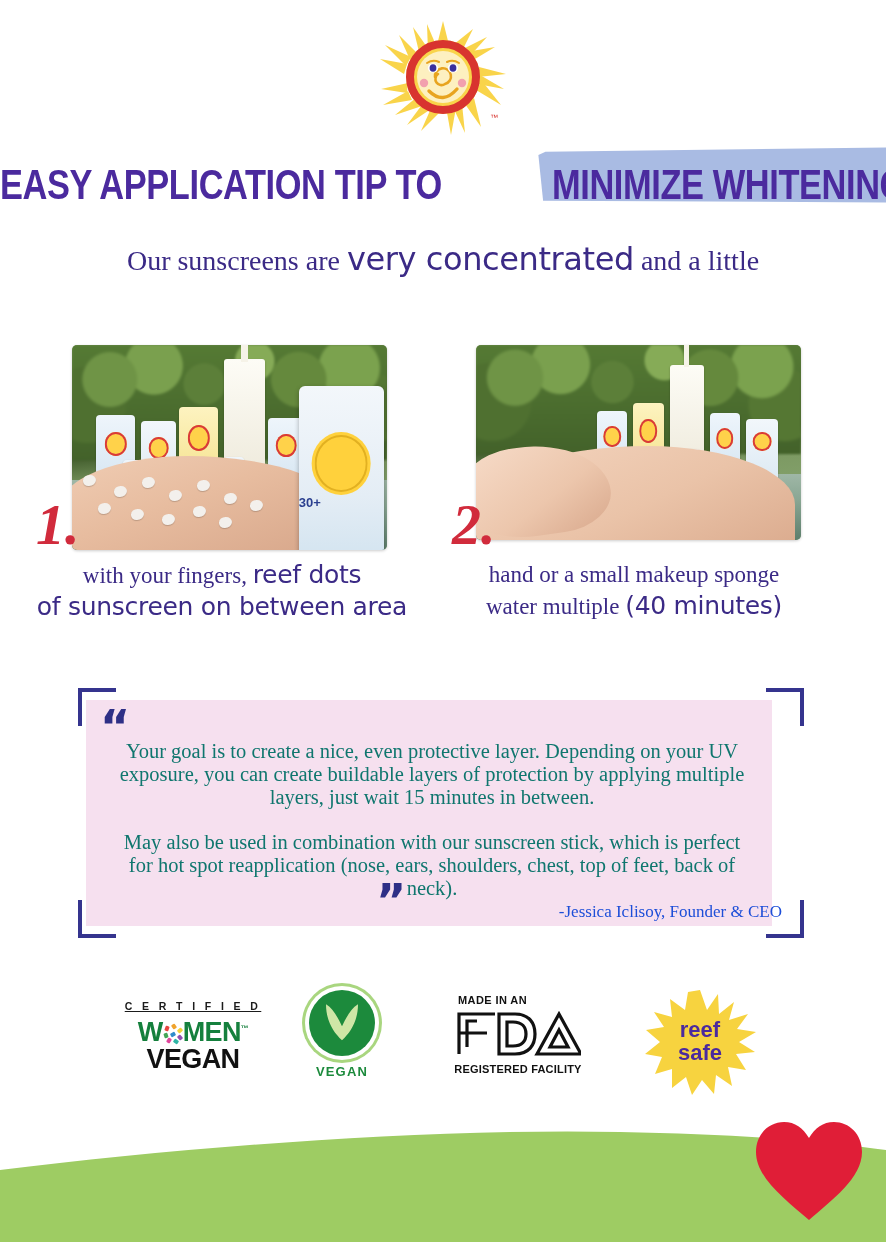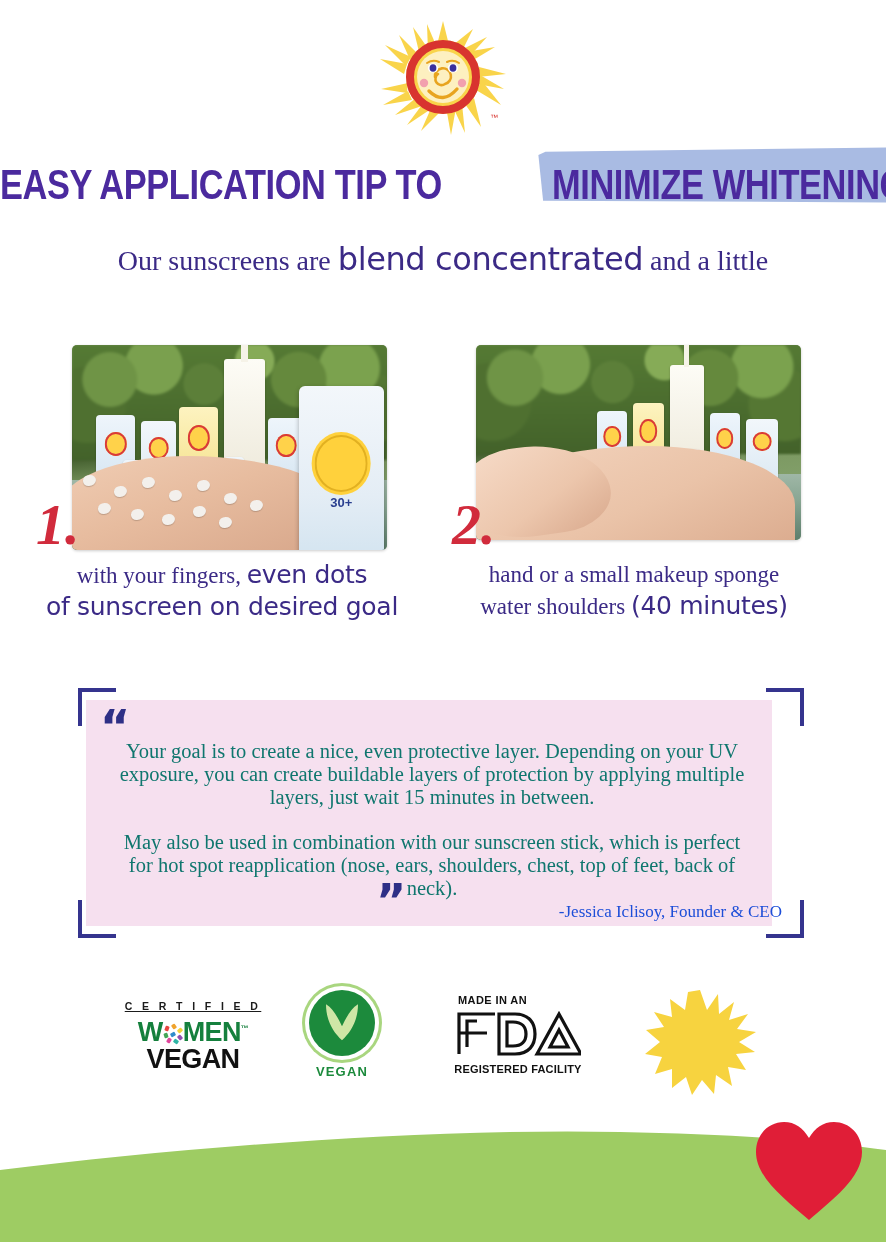--- a/index.html
+++ b/index.html
@@ -76,21 +76,21 @@
   .bottles{position:absolute;left:4%;top:7%;width:94%;height:72%;}
   .btl{position:absolute;bottom:0;border-radius:4px 4px 3px 3px;box-shadow:0 1px 2px rgba(0,0,0,.25);}
   .btl::before{content:"";position:absolute;left:50%;top:18%;transform:translateX(-50%);
     width:58%;height:26%;background:#ffd24a;border-radius:50%;box-shadow:inset 0 0 0 2px #d93a3a;}
   .btl::after{content:"";position:absolute;left:8%;bottom:7%;width:84%;height:9%;background:#a9d36a;border-radius:2px;}
   .btl-front{position:absolute;right:1%;bottom:-12%;width:27%;height:92%;
     background:linear-gradient(180deg,#f3f7fb 0%,#e4edf5 58%,#cfe2ef 100%);
     border-radius:6px 6px 4px 4px;box-shadow:0 2px 5px rgba(0,0,0,.3);}
   .btl-front .sun{position:absolute;left:50%;top:26%;transform:translateX(-50%);width:62%;height:30%;
     background:#ffd13c;border-radius:50%;box-shadow:0 0 0 3px #ffd13c, inset 0 0 0 2px #e2b021;}
-  .btl-front .spf{position:absolute;left:0;right:0;top:58%;text-align:center;
+  .btl-front .spf{position:absolute;left:0;right:0;top:58%;
     font-family:"Liberation Sans",sans-serif;font-weight:700;font-size:13px;color:#2a3f8f;}
   .pump{position:absolute;border-radius:3px;background:linear-gradient(180deg,#fdfcf6,#efebdd);box-shadow:0 1px 2px rgba(0,0,0,.25);}
   .pump .neck{position:absolute;left:42%;top:-22%;width:16%;height:24%;background:#f6f3e8;}
 
   
   .step-num{
     position:absolute;font-family:"Liberation Serif", serif;font-style:italic;font-weight:700;
     font-size:58px;color:#d12b3c;line-height:1;z-index:5;
   }
   #step-num-1{left:36px;top:496px;}
@@ -193,21 +193,21 @@
       <text x="113" y="101" font-family="Liberation Sans, sans-serif" font-size="8" fill="#d8342f">™</text>
     </svg>
   </div>
 
   <div class="headline">
     <span class="hl-plain">EASY APPLICATION TIP TO </span><span class="hl-hi-wrap"><span class="hl-hi-bg"></span><span class="hl-hi-txt">MINIMIZE WHITENING</span></span>
   </div>
 
   <div class="subhead">
     <div class="line">
-      <span class="sh-reg">Our sunscreens are </span><span class="sh-big">blend concentrated</span><span class="sh-reg"> and a little</span>
+      <span class="sh-reg">Our sunscreens are </span><span class="sh-big">very concentrated</span><span class="sh-reg"> and a little</span>
     </div>
   </div>
 
   <div class="photo" id="photo-1">
     <div class="ph-sky"></div>
     <div class="ph-foliage"></div>
     <div class="ph-table"></div>
     <div class="bottles">
       <div class="btl" style="left:4%;width:13%;height:62%;background:linear-gradient(180deg,#eef5fb,#cfe1ef);"></div>
       <div class="btl" style="left:19%;width:12%;height:58%;background:linear-gradient(180deg,#f2f7fb,#d7e6f1);"></div>
@@ -259,33 +259,33 @@
     </div>
     <div class="ph-arm2"></div>
     <div class="ph-hand"></div>
   </div>
 
   <div class="step-num" id="step-num-1">1.</div>
   <div class="step-num" id="step-num-2">2.</div>
 
   <div class="cap-block" id="caption-1">
     <div class="cap-line">
-      <span class="cap-reg">with your fingers, </span><span class="cap-big">even dots</span>
+      <span class="cap-reg">with your fingers, </span><span class="cap-big">reef dots</span>
     </div>
     <div class="cap-line">
-      <span class="cap-big">of sunscreen on desired goal</span>
+      <span class="cap-big">of sunscreen on between area</span>
     </div>
   </div>
 
   <div class="cap-block" id="caption-2">
     <div class="cap-line">
       <span class="cap-reg">hand or a small makeup sponge</span>
     </div>
     <div class="cap-line">
-      <span class="cap-reg">water shoulders </span><span class="cap-big">(40 minutes)</span>
+      <span class="cap-reg">water multiple </span><span class="cap-big">(40 minutes)</span>
     </div>
   </div>
 
   <div id="quote-section">
     <div class="q-box"></div>
     <span class="brk brk-tl"></span>
     <span class="brk brk-tr"></span>
     <span class="brk brk-bl"></span>
     <span class="brk brk-br"></span>
     <span class="qmark" id="quote-open">“</span>
@@ -328,20 +328,24 @@
           <path d="M3,2 C3,18 10,30 19,38 C28,30 35,18 35,2 C28,6 24,14 19,24 C14,14 10,6 3,2 Z" fill="#cfe6a6"></path>
         </svg>
       </div>
       <div class="vg-label">VEGAN</div>
     </div>
 
     <div class="badge" id="badge-reef">
       <svg width="112" height="108" viewBox="0 0 112 108">
         <polygon fill="#f7d33f" points="56,2 63,22 74,6 75,26 90,14 85,32 104,26 93,41 112,44 95,54 111,64 92,66 102,82 84,79 88,98 72,87 70,106 58,92 48,107 42,89 28,100 28,81 11,86 18,69 1,66 16,54 2,42 20,39 10,24 28,29 26,11 41,22 44,4"></polygon>
       </svg>
+      <div class="reef-txt">
+        <div>reef</div>
+        <div>safe</div>
+      </div>
     </div>
 
   </div>
 
   <svg id="footer-hill" viewBox="0 0 886 140" preserveAspectRatio="none">
     <path d="M0,68 C180,46 420,26 620,30 C740,32 830,40 886,48 L886,140 L0,140 Z" fill="#9ecc63"></path>
   </svg>
 
   <svg id="footer-heart" viewBox="0 0 114 110">
     <path d="M57,106 C34,86 4,64 4,38 C4,20 17,8 32,8 C43,8 51,14 57,24 C63,14 71,8 82,8 C97,8 110,20 110,38 C110,64 80,86 57,106 Z" fill="#e01e37"></path>

